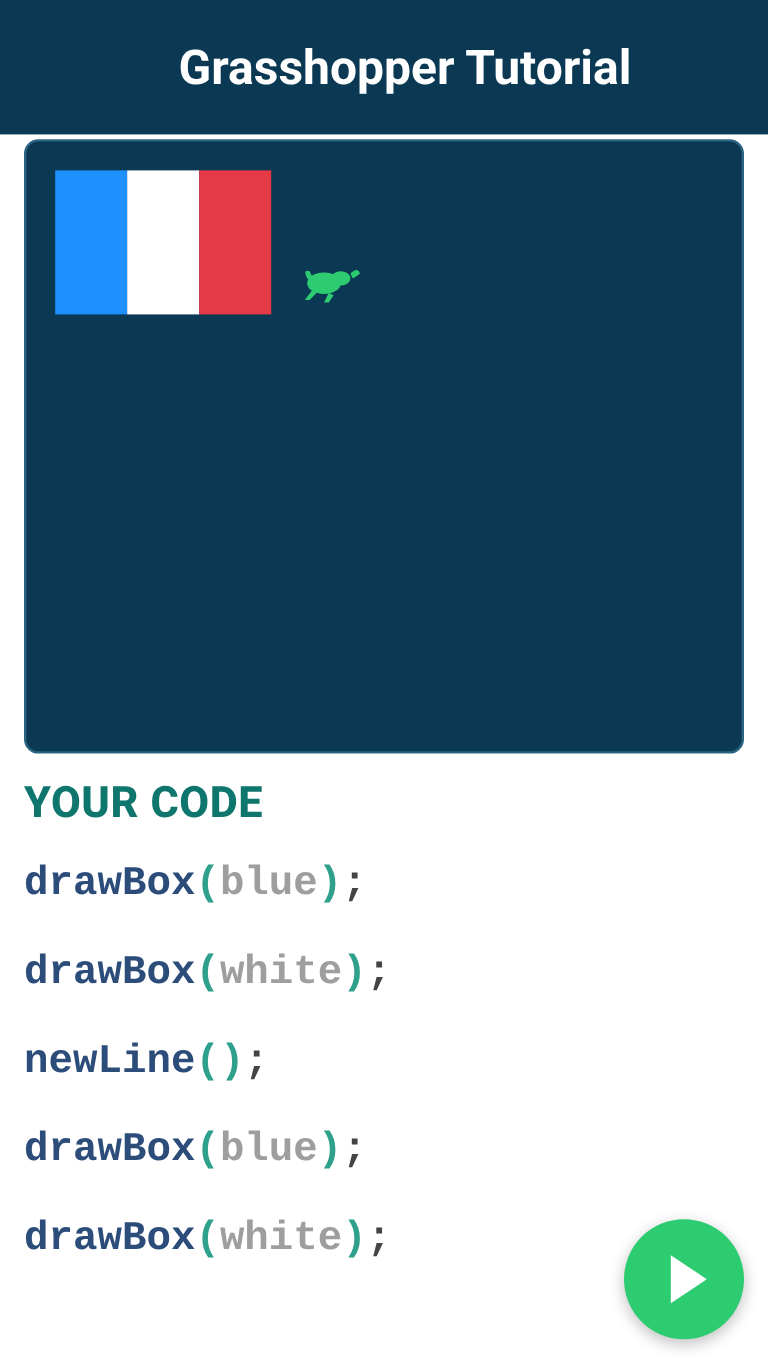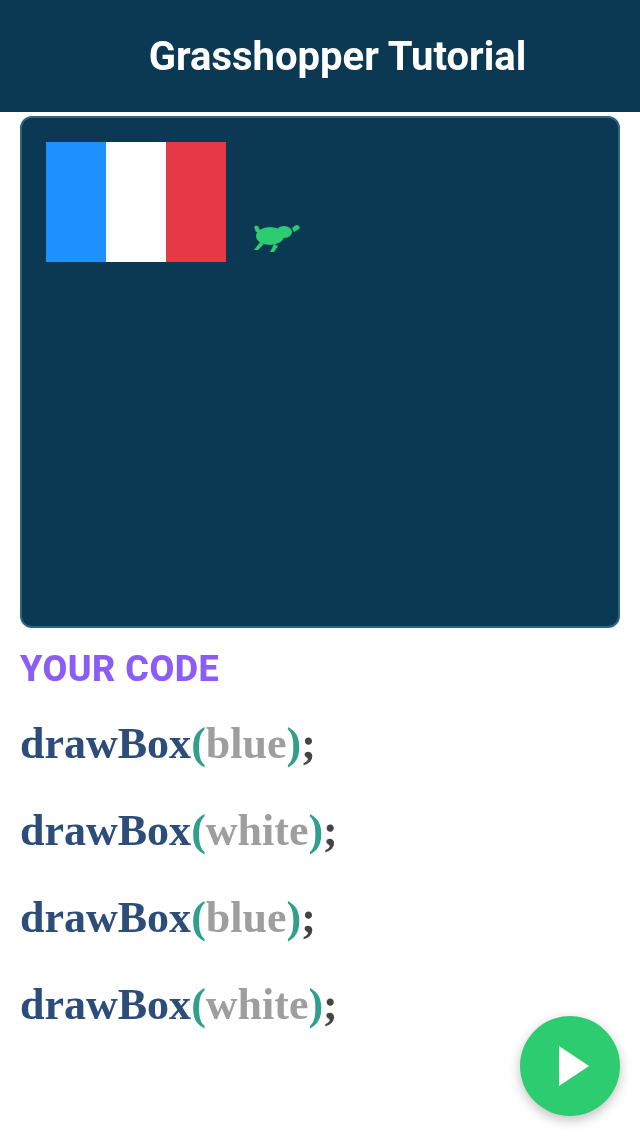--- a/index.html
+++ b/index.html
@@ -49,29 +49,29 @@
     .box-red { background: #e63946; }
     .grasshopper {
       position: absolute;
       left: 226px;
       top: 96px;
     }
     .code-section {
       padding: 20px;
     }
     .code-heading {
-      color: #8b5cf6;
+      color: #0f766e;
       font-size: 36px;
       font-weight: 800;
       margin-bottom: 28px;
       letter-spacing: 0.5px;
     }
     .code-line {
-      font-family: Liberation Serif, serif;
-      font-size: 44px;
+      font-family: Liberation Mono, monospace;
+      font-size: 34px;
       font-weight: 600;
       margin-bottom: 36px;
       white-space: nowrap;
     }
     .tok-fn { color: #2c4d7a; }
     .tok-paren { color: #2fa08b; }
     .tok-arg { color: #9e9e9e; }
     .tok-semi { color: #444444; }
     .play-button {
       position: absolute;
@@ -129,20 +129,23 @@
 
   <div class="code-line">
     <span class="tok-fn">drawBox</span><span class="tok-paren">(</span><span class="tok-arg">blue</span><span class="tok-paren">)</span><span class="tok-semi">;</span>
   </div>
 
   <div class="code-line">
     <span class="tok-fn">drawBox</span><span class="tok-paren">(</span><span class="tok-arg">white</span><span class="tok-paren">)</span><span class="tok-semi">;</span>
   </div>
 
 
+  <div class="code-line">
+    <span class="tok-fn">newLine</span><span class="tok-paren">(</span><span class="tok-arg"></span><span class="tok-paren">)</span><span class="tok-semi">;</span>
+  </div>
 
   <div class="code-line">
     <span class="tok-fn">drawBox</span><span class="tok-paren">(</span><span class="tok-arg">blue</span><span class="tok-paren">)</span><span class="tok-semi">;</span>
   </div>
 
   <div class="code-line">
     <span class="tok-fn">drawBox</span><span class="tok-paren">(</span><span class="tok-arg">white</span><span class="tok-paren">)</span><span class="tok-semi">;</span>
   </div>
 </div>
 

